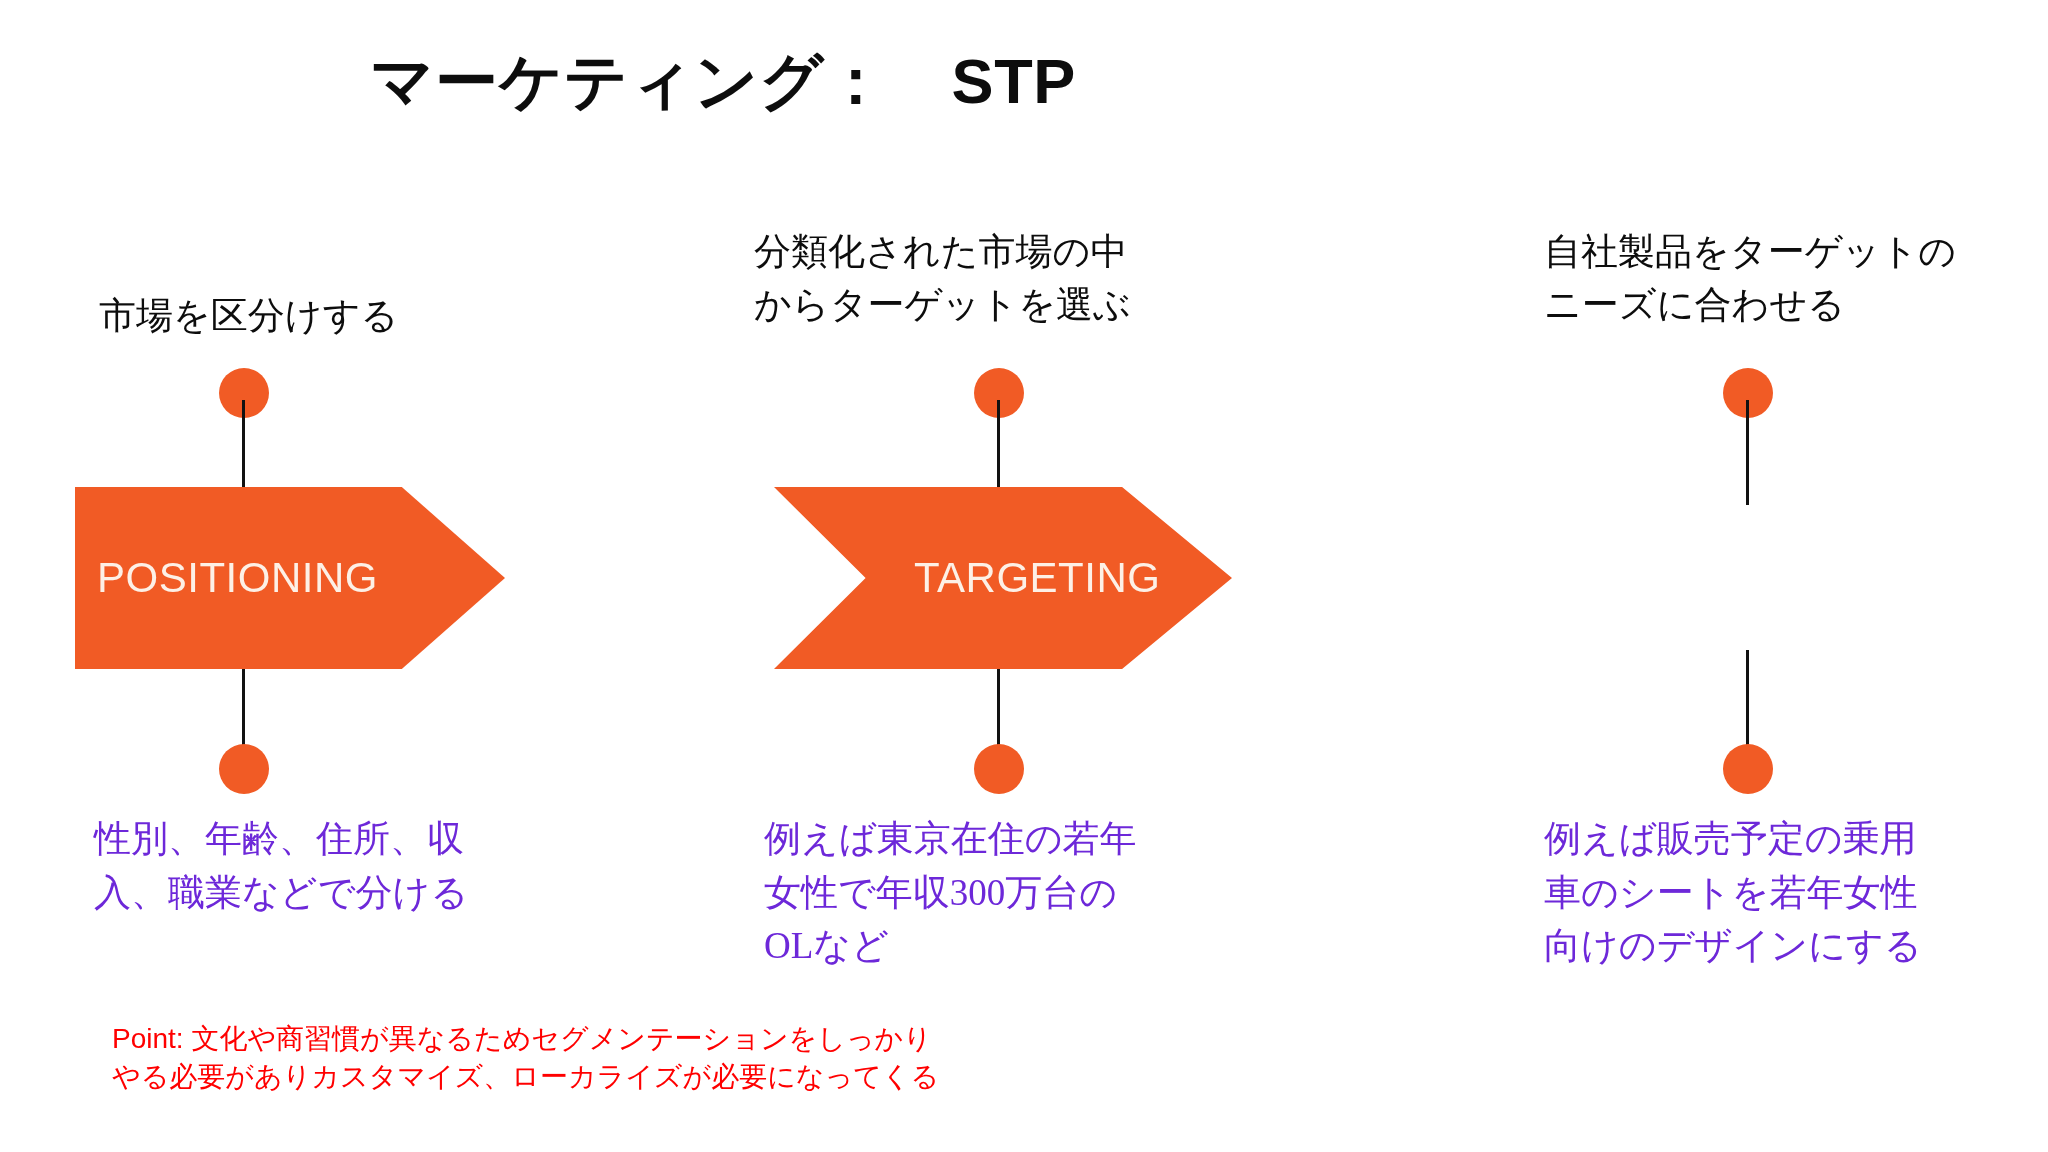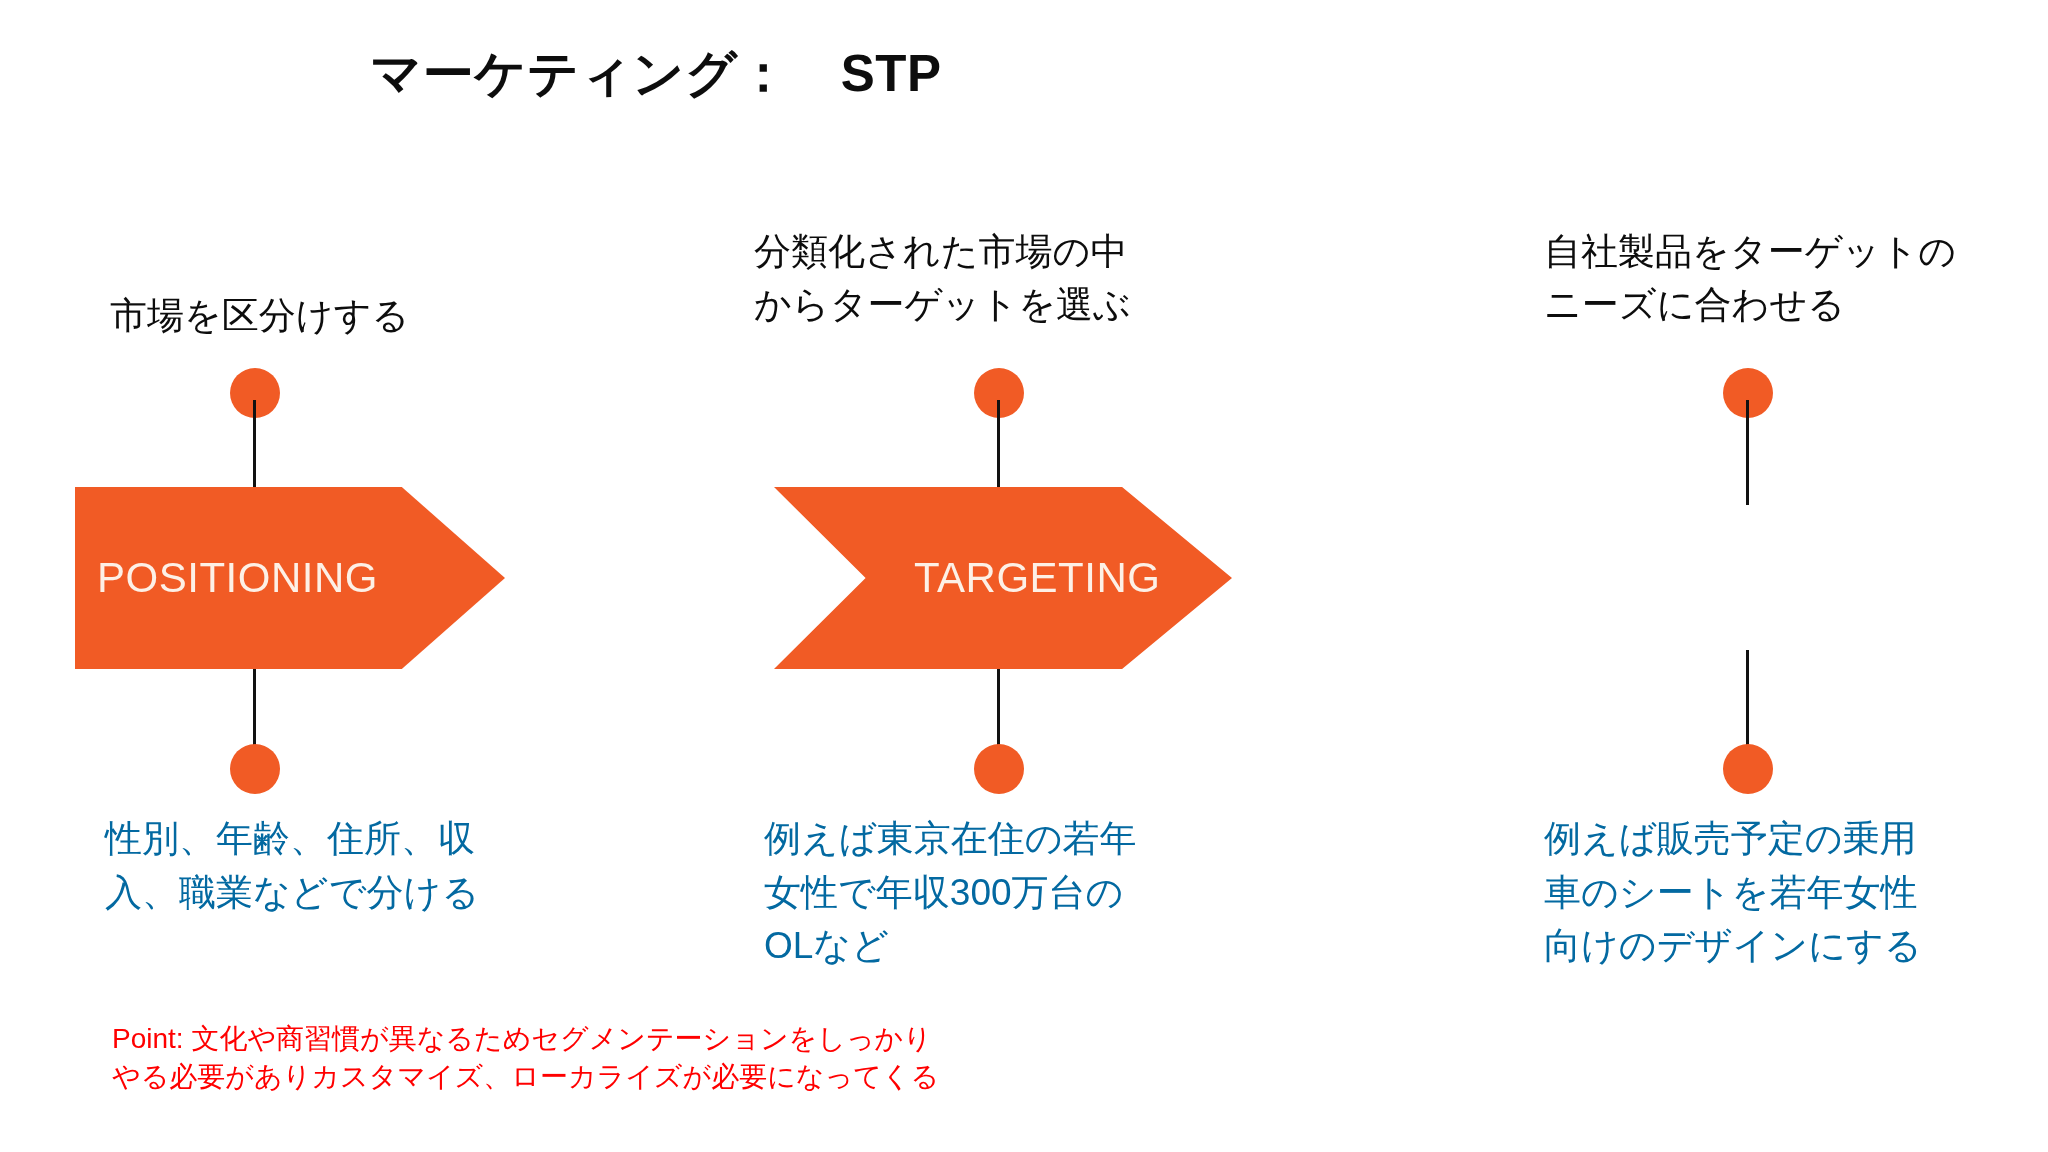--- a/index.html
+++ b/index.html
@@ -18,55 +18,56 @@
     position: absolute;
     inset: 0;
     background: #ffffff;
   }
 
   
   .title {
     position: absolute;
     left: 370px;
     top: 42px;
-    font-size: 51px;
+    font-size: 63px;
     font-weight: bold;
     color: #0d0d0d;
     letter-spacing: 0.01em;
     white-space: pre;
     line-height: 1.25;
   }
 
   
   .col {
     position: absolute;
     top: 0;
     height: 1152px;
   }
-  .col-1 { left: 15px;    width: 640px; }
+  .col-1 { left: 4px;    width: 640px; }
   .col-2 { left: 740px;  width: 640px; }
   .col-3 { left: 1500px; width: 548px; }
 
   .top-text {
     position: absolute;
     font-size: 37px;
     color: #0d0d0d;
     line-height: 1.42;
     white-space: pre-line;
   }
   .col-1 .top-text { left: 95px; top: 290px; }
   .col-2 .top-text { left: 14px; top: 226px; }
   .col-3 .top-text { left: 44px; top: 226px; }
 
   .bottom-text {
     position: absolute;
     font-size: 37px;
-    color: #0369a1;
+    color: #6d28d9;
     line-height: 1.45;
     white-space: pre-line;
+    font-family: Liberation Serif, serif;
   }
   .col-1 .bottom-text { left: 90px; top: 812px; }
   .col-2 .bottom-text { left: 24px; top: 812px; }
   .col-3 .bottom-text { left: 44px; top: 812px; }
 
   
   .stem {
     position: absolute;
     width: 3px;
     background: #111111;

